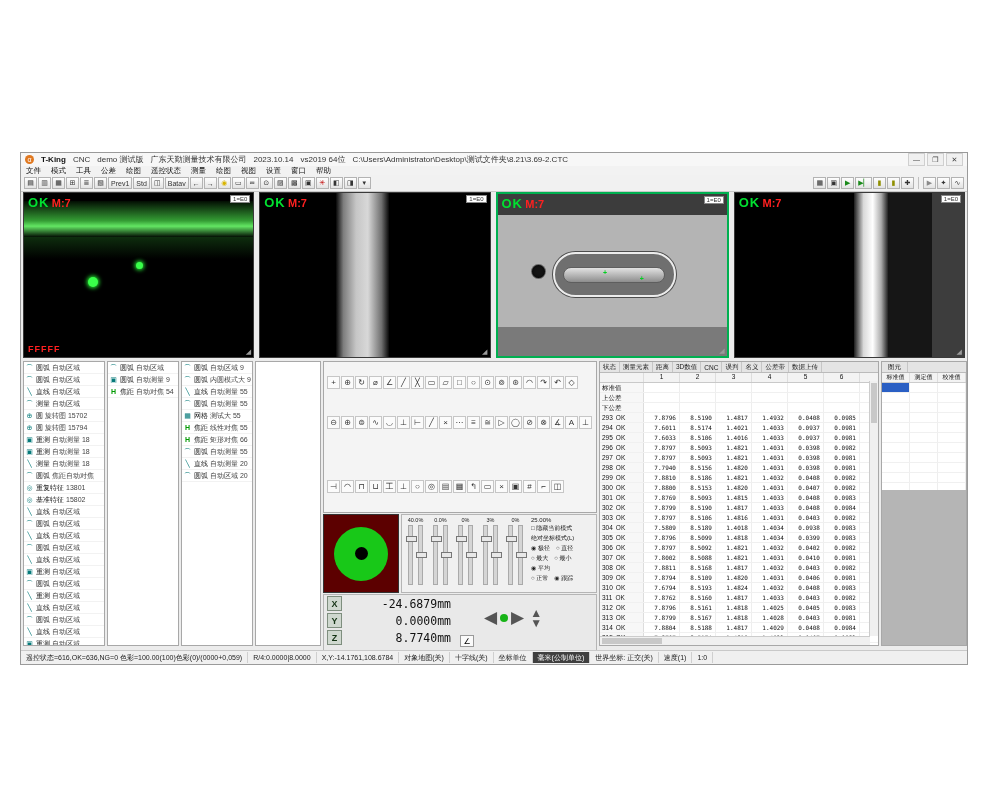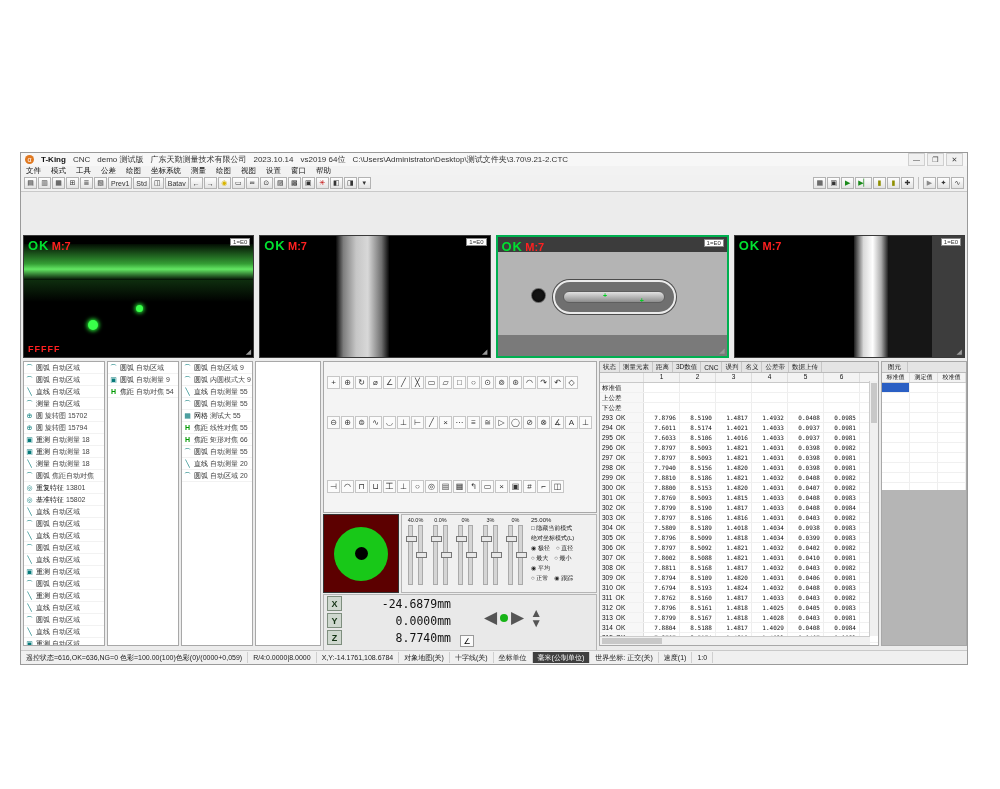--- a/index.html
+++ b/index.html
@@ -27,21 +27,21 @@
   
   .toolbar{position:absolute;left:0;top:22px;right:0;height:16px;background:#f1f1f1;
            display:flex;align-items:center;gap:1px;padding:0 3px;border-bottom:1px solid #c9c9c9;}
   .tbtn{min-width:13px;height:12px;border:1px solid #b3b3b3;background:linear-gradient(#fefefe,#e3e3e3);
         font-size:7px;display:inline-flex;align-items:center;justify-content:center;padding:0 2px;color:#333;box-sizing:border-box;}
   .tsep{width:1px;height:12px;background:#c0c0c0;margin:0 3px;}
   .tgap{flex:1;}
 
   
   .cams{position:absolute;left:0;top:38px;right:0;height:168px;display:flex;gap:5px;padding:1px 2px;box-sizing:border-box;}
-  .cam{position:relative;flex:1;background:#000;border:1px solid #3a3a3a;overflow:hidden;margin-top:43px;}
+  .cam{position:relative;flex:1;background:#000;border:1px solid #3a3a3a;overflow:hidden;}
   .cam.selected{border:2px solid #00b050;}
   .cam-label{position:absolute;top:2px;left:4px;font-weight:bold;z-index:5;}
   .ok{color:#00e030;font-size:13px;letter-spacing:1px;}
   .m7{color:#ff2020;font-size:11px;}
   .badge{position:absolute;top:2px;right:3px;background:#fff;color:#333;font-size:6px;
          padding:0 2px;border:1px solid #888;z-index:5;}
   .rsz{position:absolute;bottom:1px;right:2px;color:#9a9a9a;font-size:7px;z-index:5;}
   .ftext{position:absolute;bottom:3px;left:4px;color:#ff2020;font-size:9px;font-weight:bold;letter-spacing:1px;z-index:5;}
 
   
@@ -162,36 +162,36 @@
 <div id="window">
 
   <div class="titlebar">
     <span class="logo">α</span>
     <span class="t-app">T-King</span>
     <span class="t-dim">CNC</span>
     <span class="t-dim">demo 测试版</span>
     <span class="t-dim">广东天勤测量技术有限公司</span>
     <span class="t-dim">2023.10.14</span>
     <span class="t-dim">vs2019 64位</span>
-    <span class="t-dim">C:\Users\Administrator\Desktop\测试文件夹\3.70\9.21-2.CTC</span>
+    <span class="t-dim">C:\Users\Administrator\Desktop\测试文件夹\8.21\3.69-2.CTC</span>
     <span class="wctl">
       <span class="wbtn">—</span>
       <span class="wbtn">❐</span>
       <span class="wbtn">✕</span>
     </span>
   </div>
 
   <div class="menubar">
 
   <span class="mi">文件</span>
       <span class="mi">模式</span>
       <span class="mi">工具</span>
       <span class="mi">公差</span>
       <span class="mi">绘图</span>
-      <span class="mi">坐标系统</span>
+      <span class="mi">遥控状态</span>
       <span class="mi">测量</span>
       <span class="mi">绘图</span>
       <span class="mi">视图</span>
       <span class="mi">设置</span>
       <span class="mi">窗口</span>
       <span class="mi">帮助</span>
     </div>
 
   <div class="toolbar">
     <span style="display:contents">

